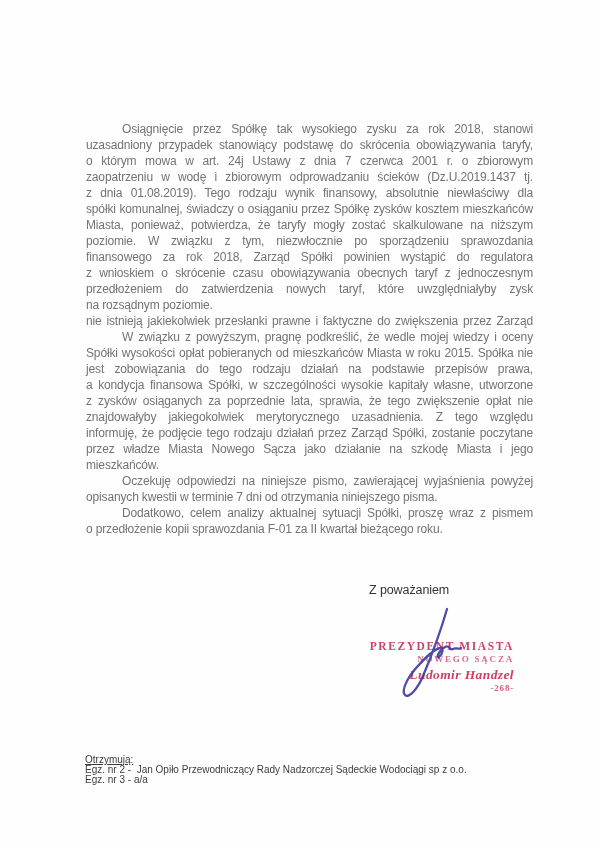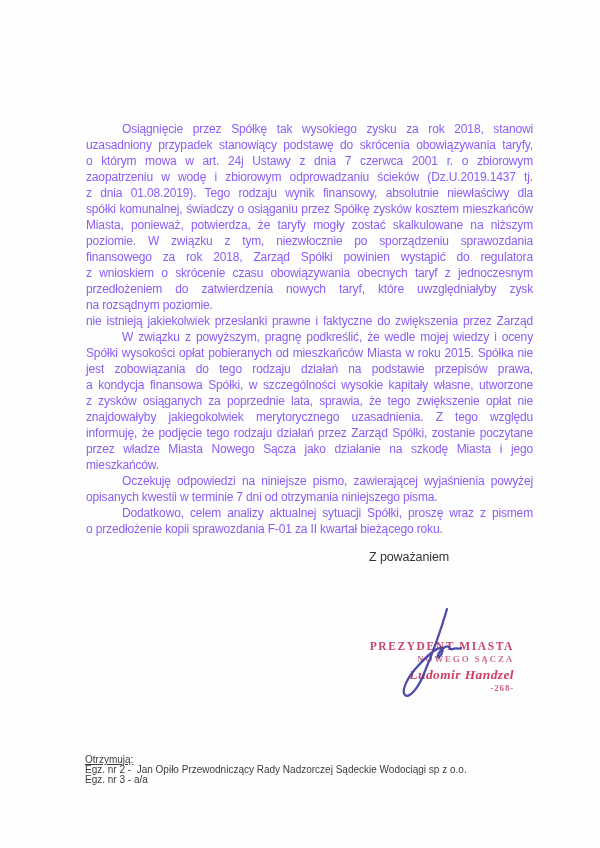--- a/index.html
+++ b/index.html
@@ -13,39 +13,39 @@
   }
 
   
   .letter-body {
     position: absolute;
     left: 86px;
     top: 121px;
     width: 447px;
     font-size: 12px;
     line-height: 16px;
-    color: #8b5cf6;
+    color: #737373;
     letter-spacing: -0.15px;
   }
   .para { margin: 0; }
   .bline {
     white-space: nowrap;
     text-align: left;
   }
   .bline.just {
     text-align: justify;
     text-align-last: justify;
   }
   .bline.first { padding-left: 36px; }
 
   
   .closing {
     position: absolute;
     left: 369px;
-    top: 550px;
+    top: 583px;
     font-size: 12.5px;
     color: #333333;
     letter-spacing: -0.1px;
   }
 
   
   .stamp {
     position: absolute;
     left: 352px;
     top: 640px;

